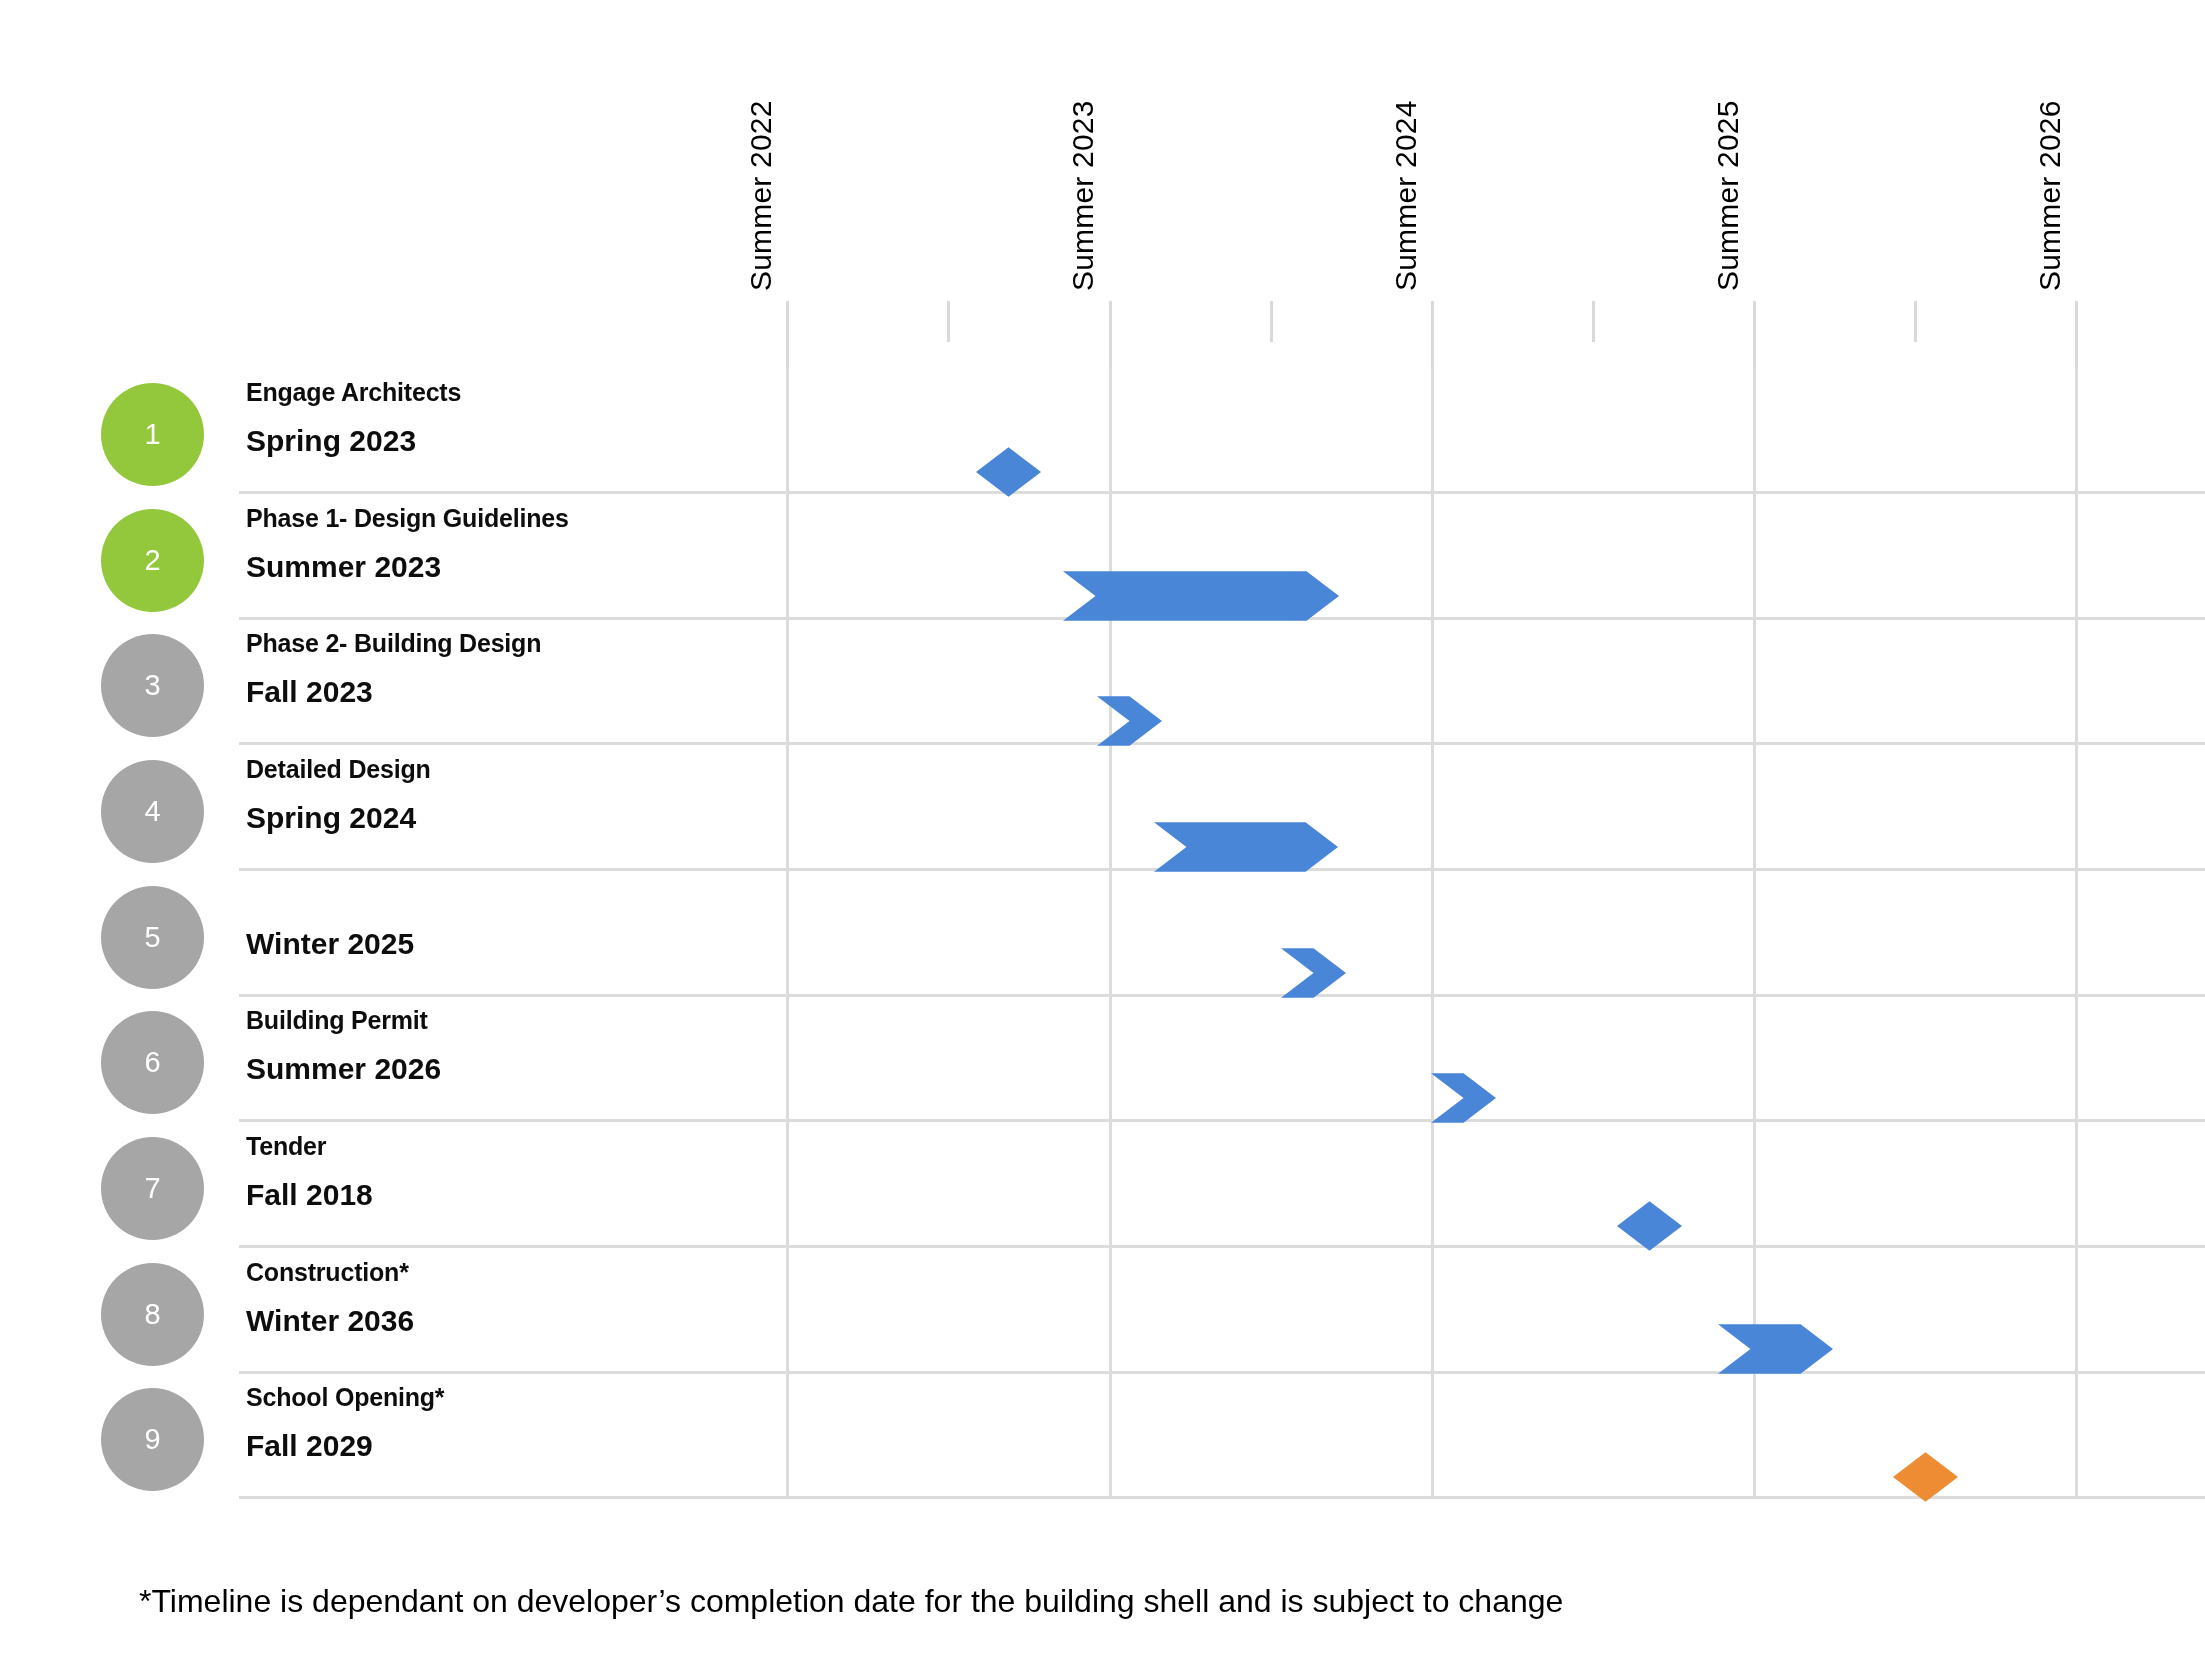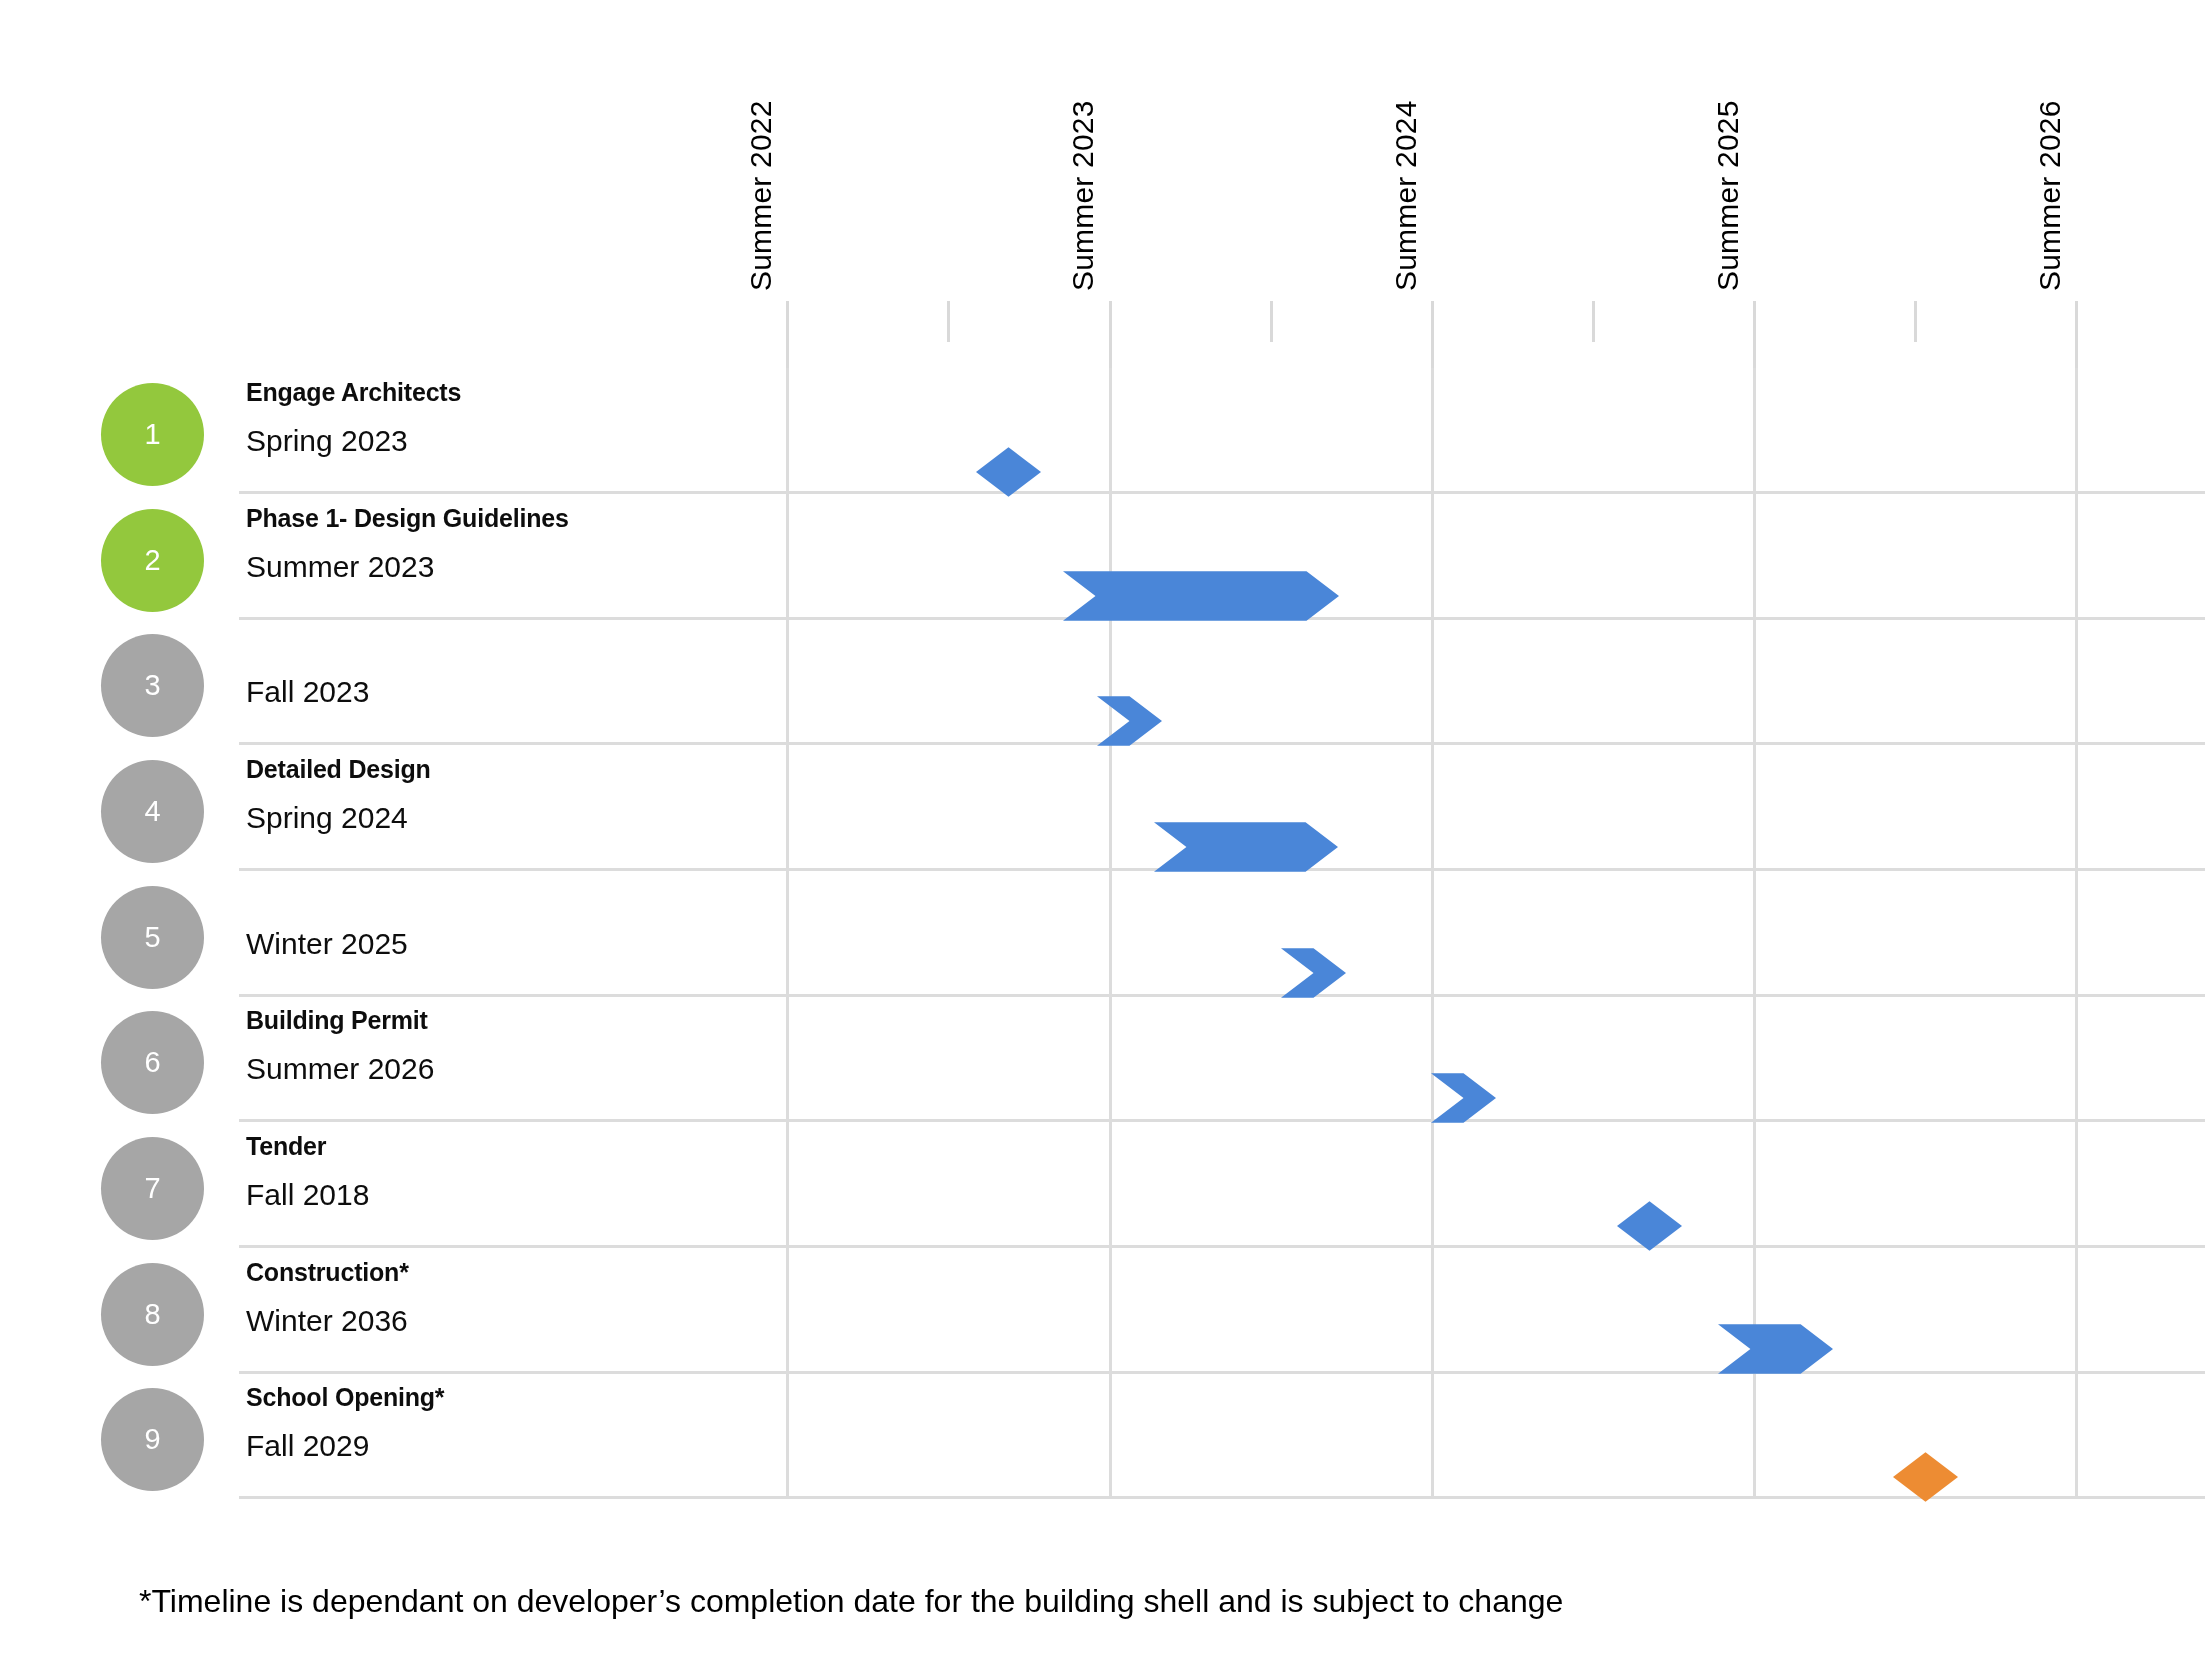--- a/index.html
+++ b/index.html
@@ -115,21 +115,21 @@
     font-weight: bold;
     color: #0d0d0d;
     white-space: nowrap;
     letter-spacing: -0.2px;
   }
   .row-sub {
     position: absolute;
     left: 246px;
     top: 56px;
     font-size: 30px;
-    font-weight: normal;
+    font-weight: bold;
     color: #0d0d0d;
     white-space: nowrap;
   }
 
   
   .bars {
     position: absolute;
     left: 0; top: 368px;
     width: 2205px;
     height: 1130px;
@@ -199,20 +199,21 @@
         <div class="row-title">Engage Architects</div>
         <div class="row-sub">Spring 2023</div>
       </div>
       <div class="row" style="top: 126px;">
         <div class="row-badge" style="background: rgb(147, 200, 61);">2</div>
         <div class="row-title">Phase 1- Design Guidelines</div>
         <div class="row-sub">Summer 2023</div>
       </div>
       <div class="row" style="top: 251px;">
         <div class="row-badge" style="background: rgb(166, 166, 166);">3</div>
+        <div class="row-title">Phase 2- Building Design</div>
         <div class="row-sub">Fall 2023</div>
       </div>
       <div class="row" style="top: 377px;">
         <div class="row-badge" style="background: rgb(166, 166, 166);">4</div>
         <div class="row-title">Detailed Design</div>
         <div class="row-sub">Spring 2024</div>
       </div>
       <div class="row" style="top: 503px;">
         <div class="row-badge" style="background: rgb(166, 166, 166);">5</div>
         <div class="row-sub">Winter 2025</div>

